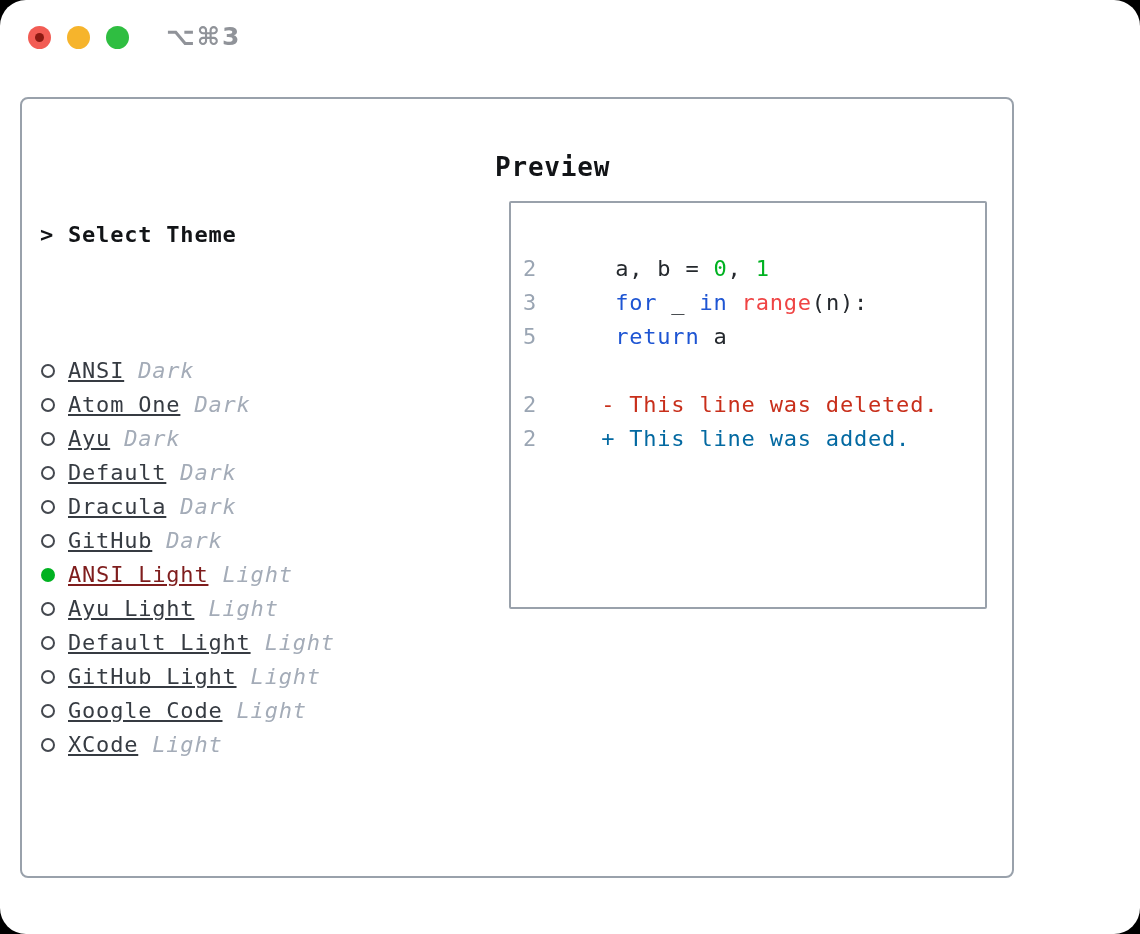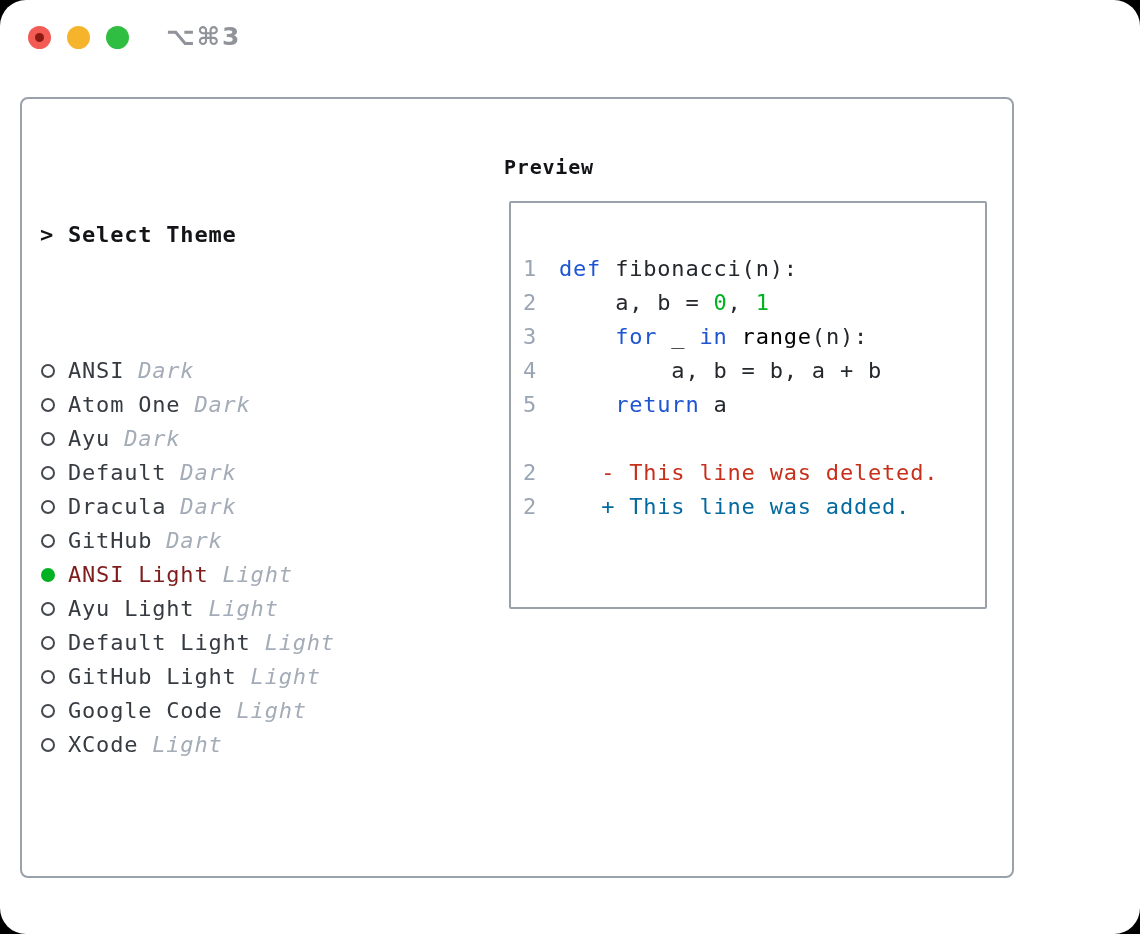--- a/index.html
+++ b/index.html
@@ -42,46 +42,46 @@
   .row { height: 34px; display: flex; align-items: center; }
   .pre { display: inline-block; width: 28px; flex: 0 0 28px; }
   .arrow { color: #121417; font-weight: bold; }
   .hdr { color: #121417; font-weight: bold; text-align: center; }
   .bullet {
     display: inline-block; width: 14px; height: 14px; border-radius: 50%;
     margin-left: 1px;
   }
   .bullet.hollow { border: 2px solid #44484f; background: transparent; }
   .bullet.filled { background: #00b221; }
-  .theme-name { color: #363b42; }
+  .theme-name { color: #363b42; text-decoration: underline; }
   .theme-row.selected .theme-name { color: #7f1d1d; text-align: center; }
   .variant { color: #a4acb8; font-style: italic; }
   .blank { height: 34px; }
 
   
   .preview-label {
     position: absolute; left: 473px; top: 51px; height: 34px; line-height: 34px;
-    font-size: 20px; letter-spacing: 0.8px; font-weight: bold; color: #121417; margin-left: 9px;
+    font-size: 26px; letter-spacing: 0.8px; font-weight: bold; color: #121417;
   }
   .preview-box {
     position: absolute; left: 487px; top: 102px; width: 478px; height: 408px;
     border: 2px solid #99a1ab; border-radius: 2px; background: #fff;
     padding: 49px 0 0 12px; overflow: hidden;
   }
   .crow {
     height: 34px; line-height: 34px; white-space: pre;
     font-size: 22px; letter-spacing: 0.8px;
   }
   .ln {
     display: inline-block; width: 14px; margin-right: 22px;
     text-align: right; color: #9aa5b3;
   }
   .tok-pl  { color: #24282d; }
   .tok-kw  { color: #1e55d3; }
-  .tok-fn  { color: #000000; }
+  .tok-fn  { color: #ef4444; }
   .tok-num { color: #00b221; }
   .tok-ctx { color: #8c939b; }
   .tok-del { color: #c82f1b; margin-top: 44px; }
   .tok-add { color: #0369a1; }
 </style>
 </head>
 <body>
 
 <div class="window">
 
@@ -111,24 +111,22 @@
 
       
 
       
       
     </div>
 
     <div class="preview-label">Preview</div>
 
     <div class="preview-box" id="preview-box">
-        <div class="crow"><span class="ln">1</span><span class="tok-kw">def</span><span class="tok-pl"> fibonacci(n):</span></div>
         <div class="crow"><span class="ln">2</span><span class="tok-pl">    a, b = </span><span class="tok-num">0</span><span class="tok-pl">, </span><span class="tok-num">1</span></div>
         <div class="crow"><span class="ln">3</span><span class="tok-pl">    </span><span class="tok-kw">for</span><span class="tok-pl"> _ </span><span class="tok-kw">in</span><span class="tok-pl"> </span><span class="tok-fn">range</span><span class="tok-pl">(n):</span></div>
-        <div class="crow"><span class="ln">4</span><span class="tok-pl">        a, b = b, a + b</span></div>
         <div class="crow"><span class="ln">5</span><span class="tok-pl">    </span><span class="tok-kw">return</span><span class="tok-pl"> a</span></div>
         <div class="crow"><span class="ln"></span></div>
         <div class="crow"><span class="ln">2</span><span class="tok-del">   - This line was deleted.</span></div>
         <div class="crow"><span class="ln">2</span><span class="tok-add">   + This line was added.</span></div>
       </div>
 
   </div>
 </div>
 
 </body></html>

